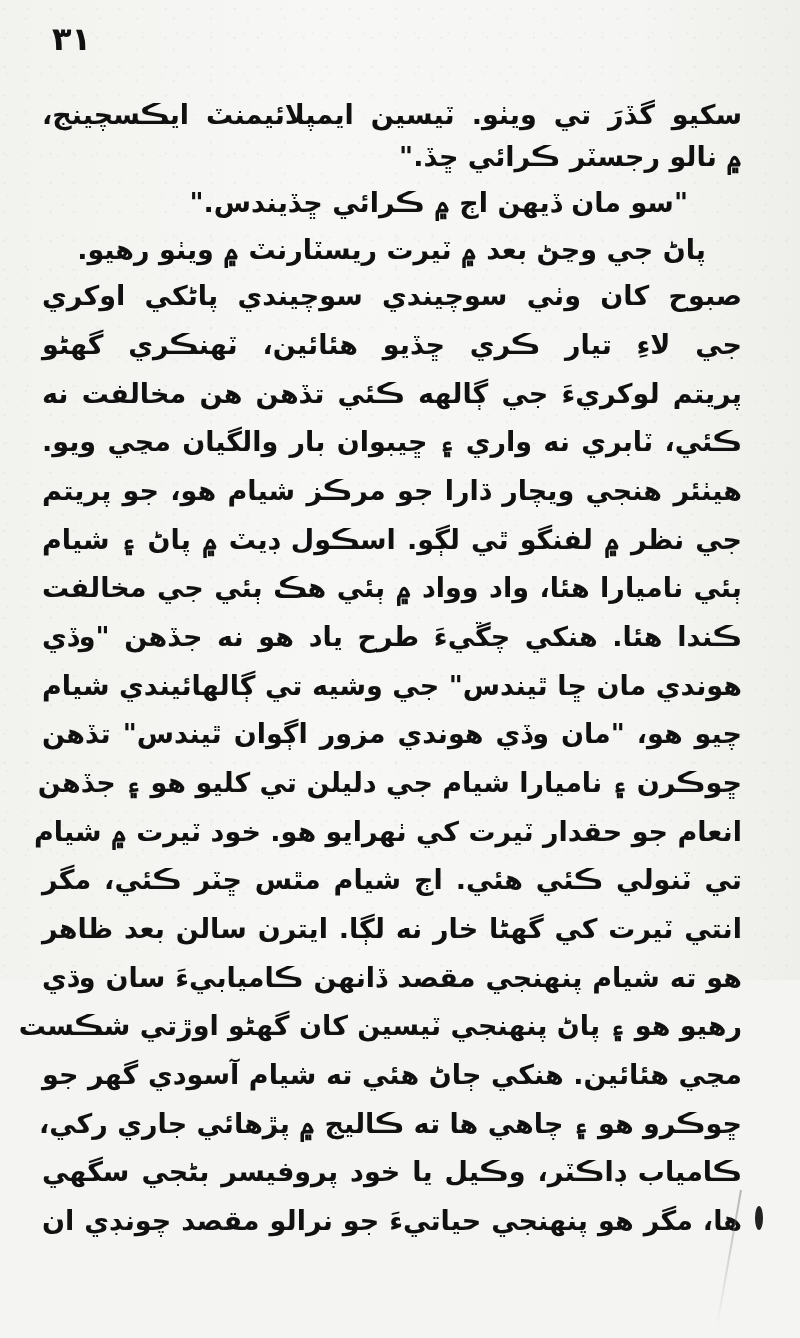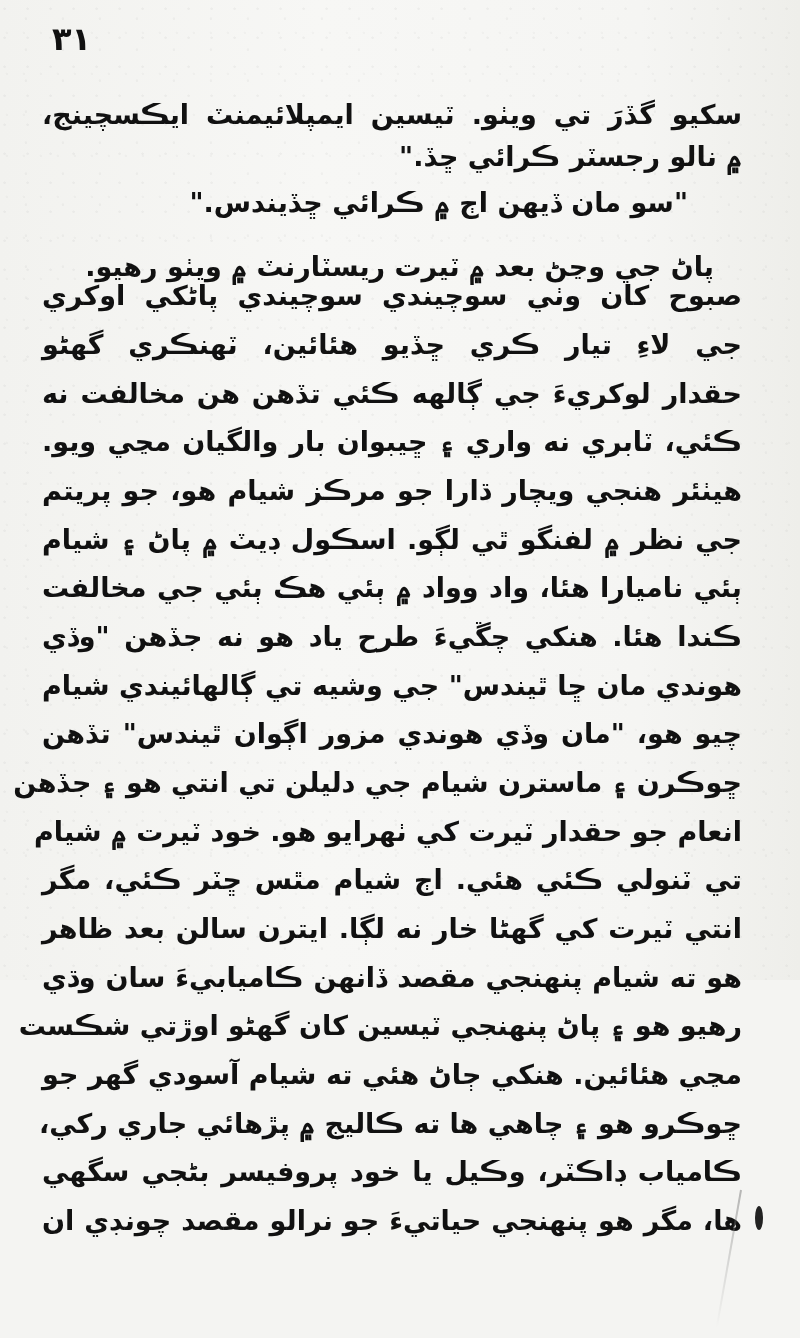--- a/index.html
+++ b/index.html
@@ -51,21 +51,21 @@
       white-space: nowrap;
       font-size: 27px;
       line-height: 40px;
       height: 44px;
       text-align: justify;
       text-align-last: justify;
       width: 700px;
     }
     .line.short { text-align-last: right; }
     .line.quote-indent { width: 560px; right: 70px; text-align-last: right; }
-    .line.para-indent { width: 620px; right: 44px; margin-top: 17px; }
+    .line.para-indent { width: 620px; right: 52px; }
     .fold-mark {
       position: absolute;
       left: 740px;
       top: 1190px;
       width: 2px;
       height: 140px;
       background: linear-gradient(180deg, rgba(120,120,120,0.5), rgba(120,120,120,0));
       transform: rotate(10deg);
       transform-origin: top;
     }
@@ -86,29 +86,29 @@
 
   <div class="page-number">۳۱</div>
 
   <div class="text-block">
     <div class="line" style="top:35px">سکيو گڏرَ تي ويٺو. ٽيسين ايمپلائيمنٽ ايڪسچينج،</div>
     <div class="line short" style="top:77px">۾ نالو رجسٽر ڪرائي ڇڏ."</div>
     <div class="line quote-indent" style="top:123px">"سو مان ڏيهن اڄ ۾ ڪرائي ڇڏيندس."</div>
     <div class="line para-indent" style="top:170px">پاڻ جي وڃڻ بعد ۾ ٽيرت ريسٽارنٽ ۾ ويٺو رهيو.</div>
     <div class="line" style="top:216px">صبوح کان وٺي سوچيندي سوچيندي پاڻکي اوکري</div>
     <div class="line" style="top:265px">جي لاءِ تيار ڪري ڇڏيو هئائين، ٽهنڪري گهڻو</div>
-    <div class="line" style="top:314px">حقدار لوکريءَ جي ڳالهه ڪئي تڏهن هن مخالفت نه</div>
+    <div class="line" style="top:314px">پريتم لوکريءَ جي ڳالهه ڪئي تڏهن هن مخالفت نه</div>
     <div class="line" style="top:362px">ڪئي، ٽابري نه واري ۽ ڇيبوان بار والگيان مڃي ويو.</div>
     <div class="line" style="top:411px">هيٺئر هنجي ويچار ڌارا جو مرڪز شيام هو، جو پريتم</div>
     <div class="line" style="top:460px">جي نظر ۾ لفنگو ٿي لڳو. اسڪول ڊيٽ ۾ پاڻ ۽ شيام</div>
     <div class="line" style="top:508px">ٻئي ناميارا هئا، واد وواد ۾ ٻئي هڪ ٻئي جي مخالفت</div>
     <div class="line" style="top:557px">ڪندا هئا. هنکي چڱيءَ طرح ياد هو نه جڏهن "وڏي</div>
     <div class="line" style="top:606px">هوندي مان ڇا ٿيندس" جي وشيه تي ڳالهائيندي شيام</div>
     <div class="line" style="top:654px">چيو هو، "مان وڏي هوندي مزور اڳوان ٿيندس" تڏهن</div>
-    <div class="line" style="top:703px">ڇوڪرن ۽ ماسترن شيام جي دليلن تي انتي هو ۽ جڏهن</div>
+    <div class="line" style="top:703px">ڇوڪرن ۽ ناميارا شيام جي دليلن تي کليو هو ۽ جڏهن</div>
     <div class="line" style="top:752px">انعام جو حقدار ٽيرت کي ٺهرايو هو. خود ٽيرت ۾ شيام</div>
     <div class="line" style="top:800px">تي ٽنولي ڪئي هئي. اڄ شيام مٿس ڇٽر ڪئي، مگر</div>
     <div class="line" style="top:849px">انتي ٽيرت کي گهڻا خار نه لڳا. ايترن سالن بعد ظاهر</div>
     <div class="line" style="top:898px">هو ته شيام پنهنجي مقصد ڏانهن ڪاميابيءَ سان وڌي</div>
     <div class="line" style="top:946px">رهيو هو ۽ پاڻ پنهنجي ٽيسين کان گهڻو اوڙتي شڪست</div>
     <div class="line" style="top:995px">مڃي هئائين. هنکي ڄاڻ هئي ته شيام آسودي گهر جو</div>
     <div class="line" style="top:1044px">ڇوڪرو هو ۽ چاهي ها ته ڪاليج ۾ پڙهائي جاري رکي،</div>
     <div class="line" style="top:1092px">ڪامياب ڊاڪٽر، وڪيل يا خود پروفيسر بڻجي سگهي</div>
     <div class="line" style="top:1141px">ها، مگر هو پنهنجي حياتيءَ جو نرالو مقصد چونڊي ان</div>
   </div>

